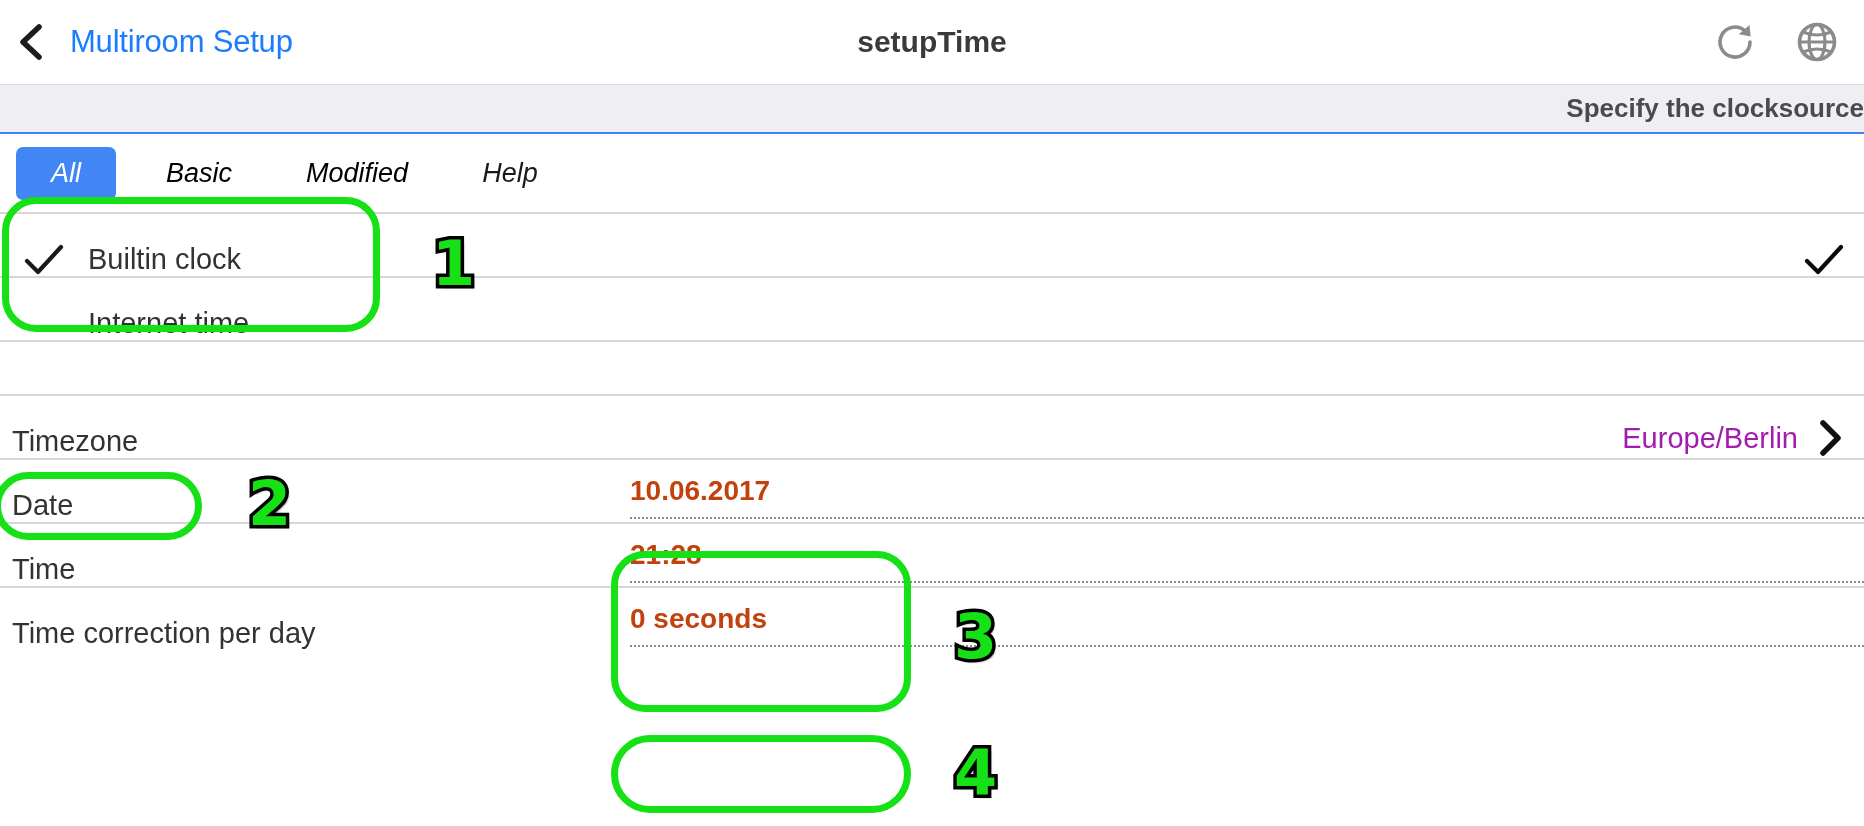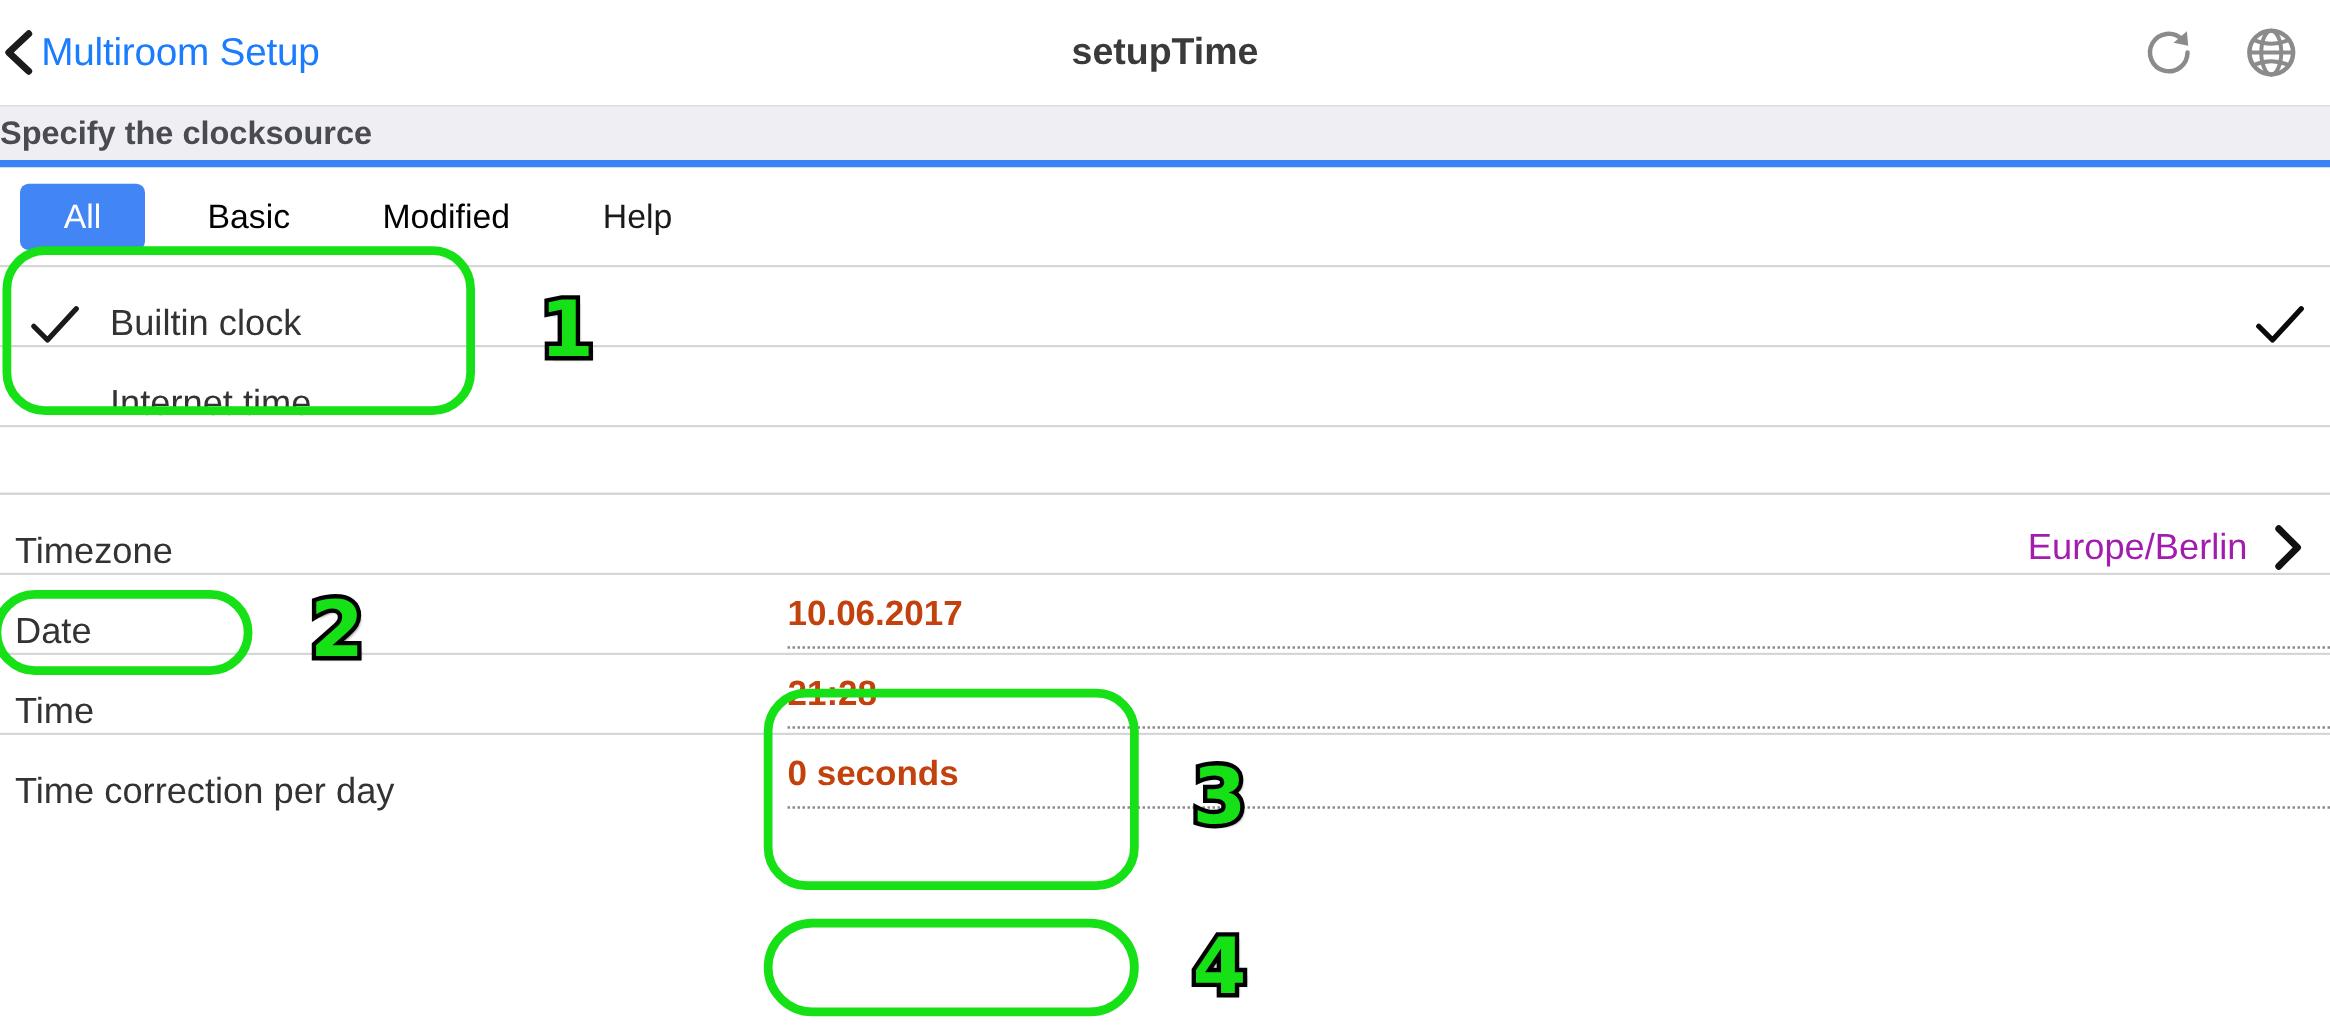--- a/index.html
+++ b/index.html
@@ -21,22 +21,22 @@
   .navbar {
     position: relative;
     height: 84px;
     background: #ffffff;
     display: flex;
     align-items: center;
   }
   .nav-back {
     display: flex;
     align-items: center;
-    gap: 3px;
-    padding-left: 0;
+    gap: 24px;
+    padding-left: 16px;
     cursor: pointer;
   }
   .chev-back {
     width: 30px; height: 40px;
     display: block;
   }
   .nav-back-label {
     color: #1a7cff;
     font-size: 31px;
     letter-spacing: -0.2px;
@@ -61,38 +61,39 @@
     align-items: center;
     gap: 34px;
   }
   .nav-icon { cursor: pointer; line-height: 0; }
 
   
   .subtitle-bar {
     height: 50px;
     background: #eeeef3;
     border-top: 1px solid #d9d9de;
-    border-bottom: 6px solid #3b82f6;
-    display: flex;
-    align-items: center;
-    justify-content: flex-start;
+    border-bottom: 2px solid #3b82f6;
+    display: flex;
+    align-items: center;
+    justify-content: flex-end;
   }
   .subtitle-text {
     font-size: 26px;
     font-weight: bold;
     color: #4a4a52;
   }
 
   
   .tabbar {
     height: 78px;
     display: flex;
     align-items: center;
     padding-left: 16px;
     background: #ffffff;
+    font-style: italic;
   }
   .tab {
     font-size: 27px;
     color: #000000;
     padding: 10px 0;
     margin-right: 0;
     cursor: pointer;
     white-space: nowrap;
     text-align: center;
   }

